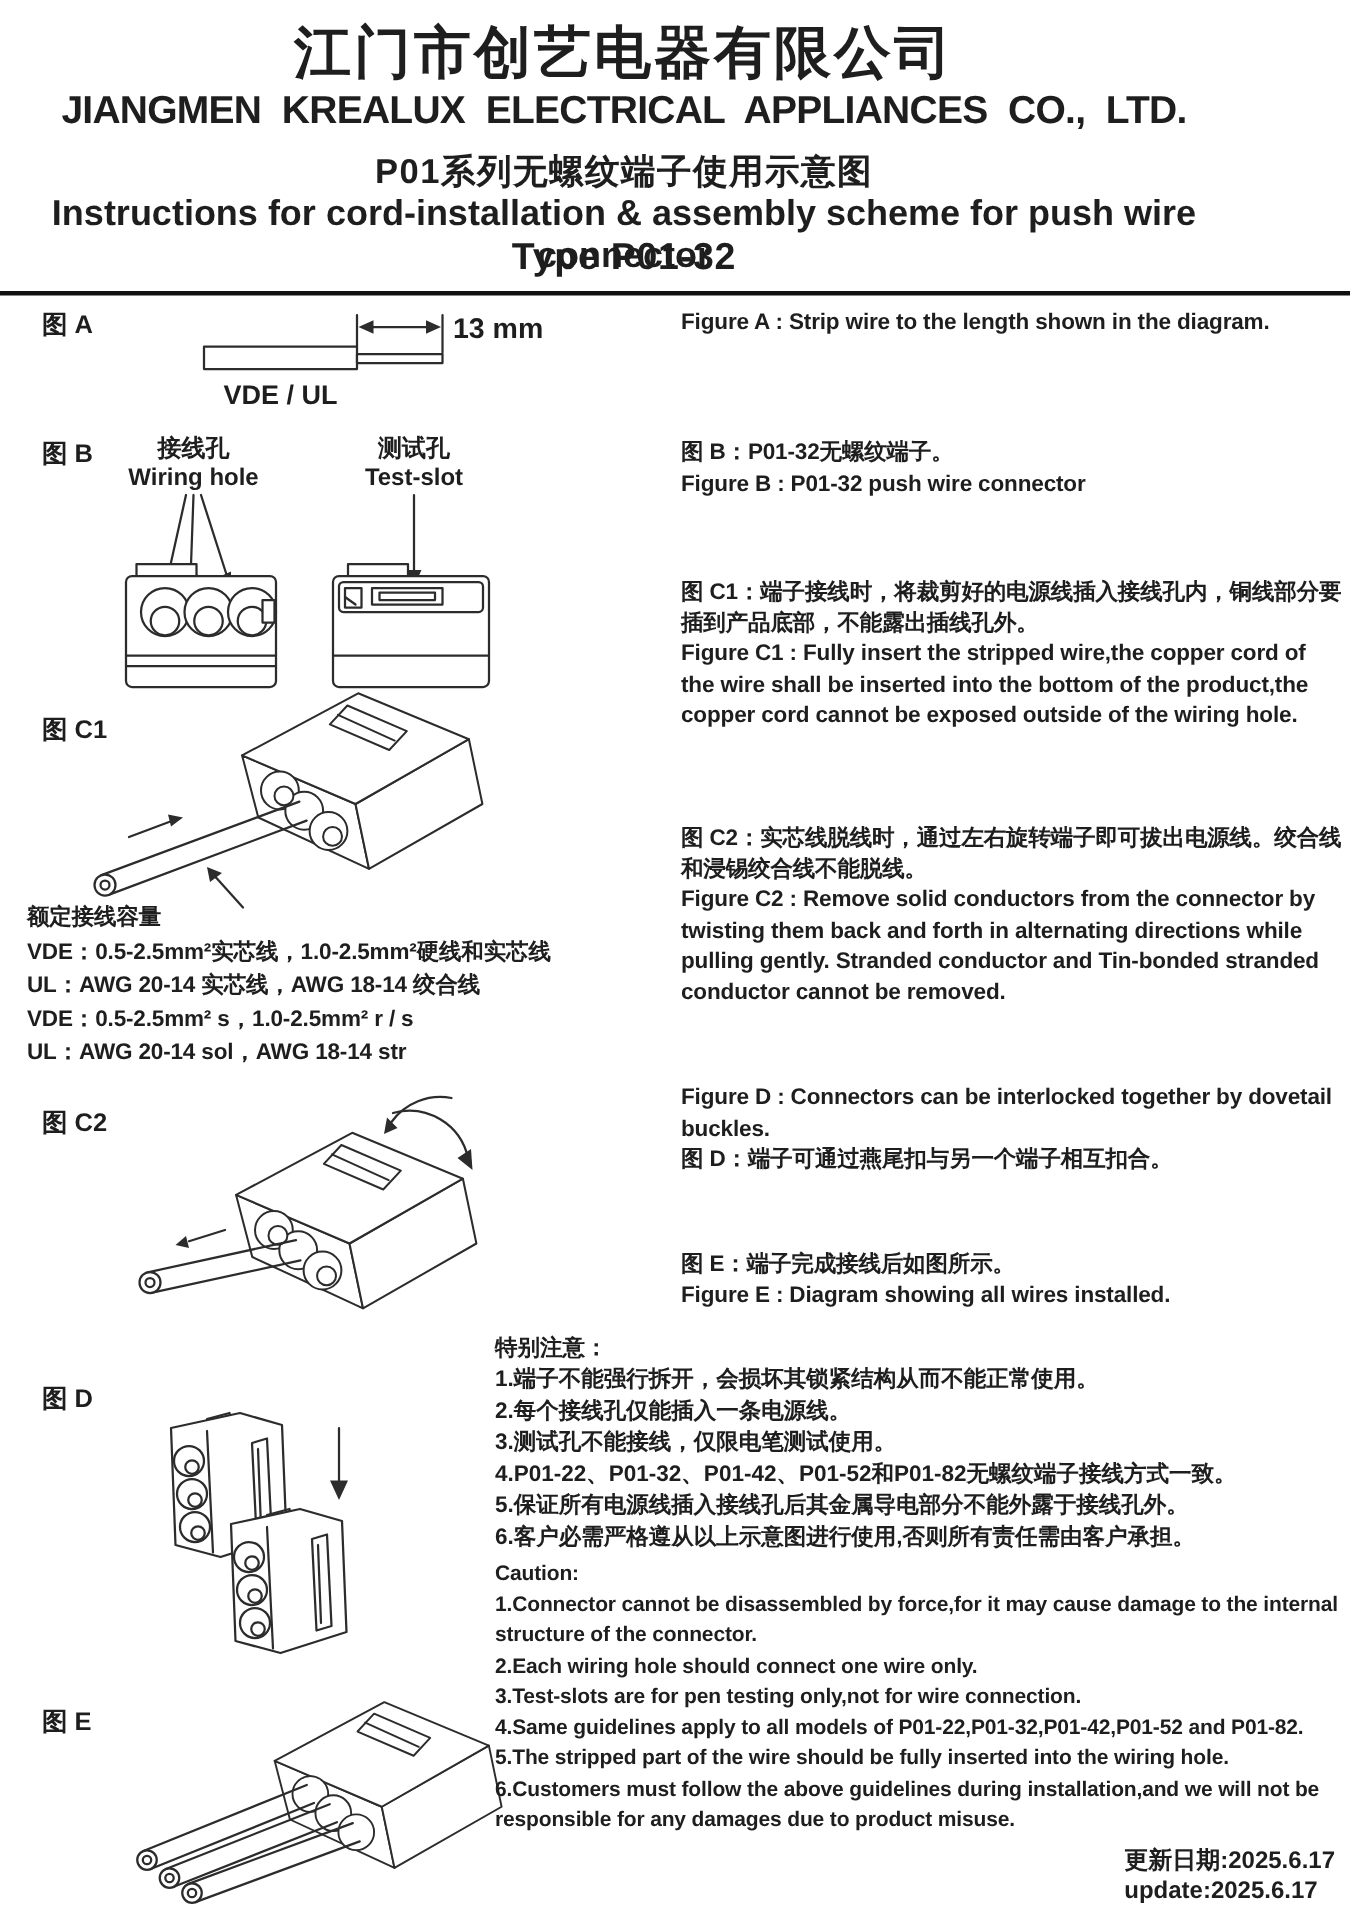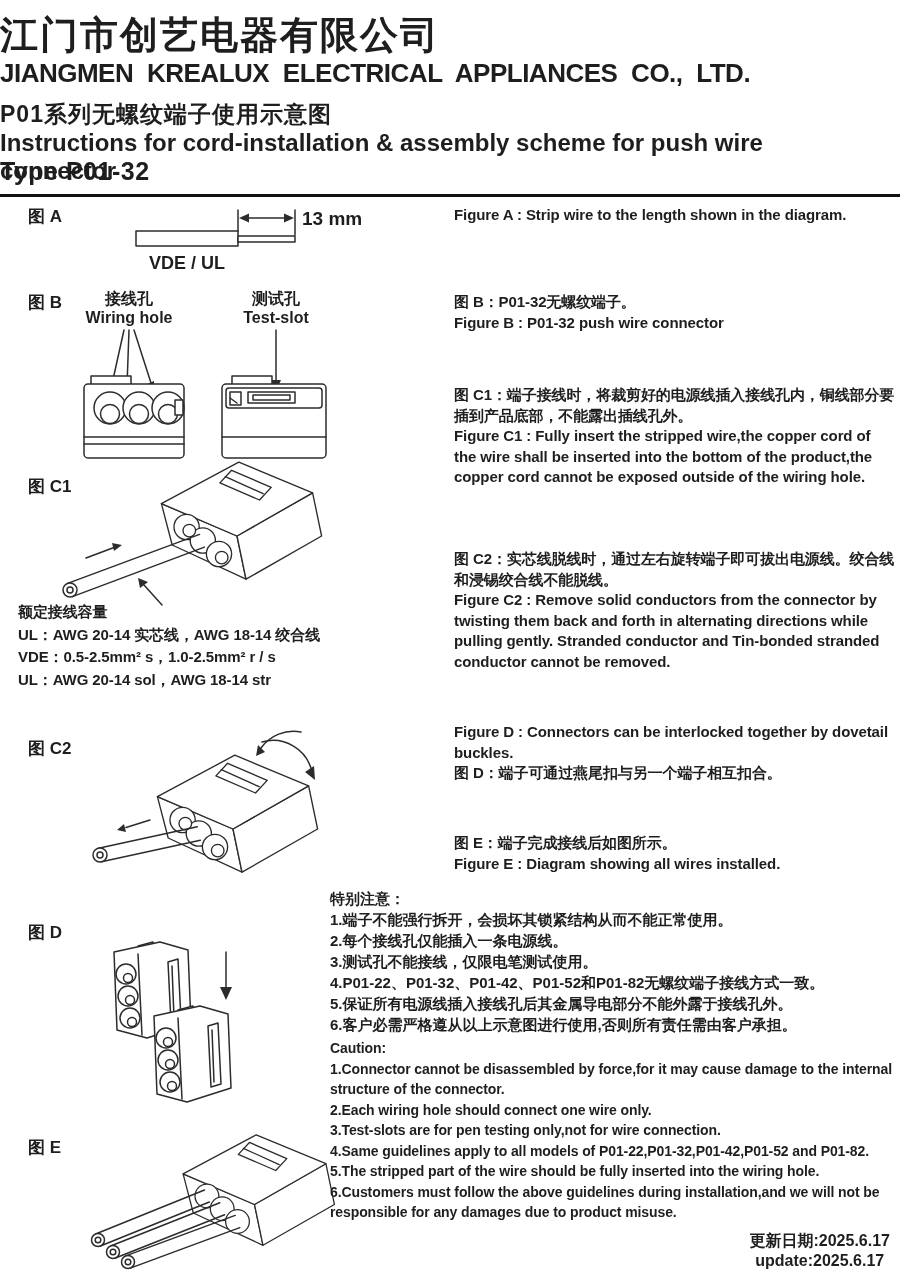--- a/index.html
+++ b/index.html
@@ -2,38 +2,38 @@
 <html><head>
 <meta charset="utf-8">
 <style>
   * { margin:0; padding:0; box-sizing:border-box; }
   html,body { background:#fff; }
   body {
     width:900px; height:1280px; position:relative; overflow:hidden;
     font-family:"Liberation Sans","DejaVu Sans",sans-serif;
     color:#1e1e1e;
   }
-  .hdr { width:832px; font-weight:bold; position:absolute; left:0; }
+  .hdr { width:832px; text-align:center; font-weight:bold; position:absolute; left:0; }
   .company-cn { top:10px; font-size:38px; letter-spacing:2px; }
   .company-en { top:58px; font-size:26px; letter-spacing:-0.5px; word-spacing:7px; }
   .subtitle-cn { top:99px; font-size:23px; letter-spacing:1px; }
   .subtitle-en { top:129px; font-size:24px; }
   .type-label  { top:157px; font-size:25px; letter-spacing:0.5px; }
   .rule { position:absolute; left:0; top:194px; width:900px; height:3px; background:#111; }
   .figlabel { position:absolute; left:28px; font-size:17px; font-weight:bold; }
   .fig { position:absolute; }
   .sec { position:absolute; left:454px; width:442px; font-size:15px; font-weight:bold;
          line-height:20.5px; letter-spacing:-0.1px; }
   .capacity { position:absolute; left:18px; top:601px; width:420px; font-size:15px;
               font-weight:bold; line-height:22.5px; letter-spacing:-0.1px; }
   .notes { position:absolute; left:330px; top:888px; width:572px; font-weight:bold; }
   .notes .cn { font-size:15px; line-height:21px; }
   .notes .en { font-size:14px; line-height:20.5px; letter-spacing:-0.1px; }
   .notes .caution-title { margin-top:3px; }
-  .footer { position:absolute; right:10px; top:1231px; text-align:center;
+  .footer { position:absolute; right:10px; top:1231px; text-align:left;
             font-size:16px; font-weight:bold; line-height:20px; }
   svg { display:block; }
   svg text { font-weight:bold; fill:#1e1e1e; }
   svg .ln { stroke:#2c2c2c; stroke-width:1.5; fill:none; stroke-linejoin:round; stroke-linecap:round; }
   svg .fc { stroke:#2c2c2c; stroke-width:1.5; fill:#ffffff; stroke-linejoin:round; }
   svg .hd { fill:#2c2c2c; stroke:none; }
 </style>
 </head>
 <body>
 
@@ -135,20 +135,21 @@
       <line class="ln" x1="48" y1="103" x2="76" y2="92.5"></line>
       <polygon class="hd" points="84,90 74,88 76,96"></polygon>
       <line class="ln" x1="124" y1="150" x2="106" y2="130"></line>
       <polygon class="hd" points="100,123 102,133 110,127"></polygon>
     </g>
   </svg>
 </div>
 
 <div class="capacity">
   <div>额定接线容量</div>
+  <div>VDE：0.5-2.5mm²实芯线，1.0-2.5mm²硬线和实芯线</div>
   <div>UL：AWG 20-14 实芯线，AWG 18-14 绞合线</div>
   <div>VDE：0.5-2.5mm² s，1.0-2.5mm² r / s</div>
   <div>UL：AWG 20-14 sol，AWG 18-14 str</div>
 </div>
 
 <div class="fig" style="left:72px; top:720px">
   <svg width="262" height="172" viewBox="0 0 262 172">
     <g>
       <path class="ln" d="M190,22 A40,40 0 0 1 240,52"></path>
       <polygon class="hd" points="243,60 233,52 242,46"></polygon>

